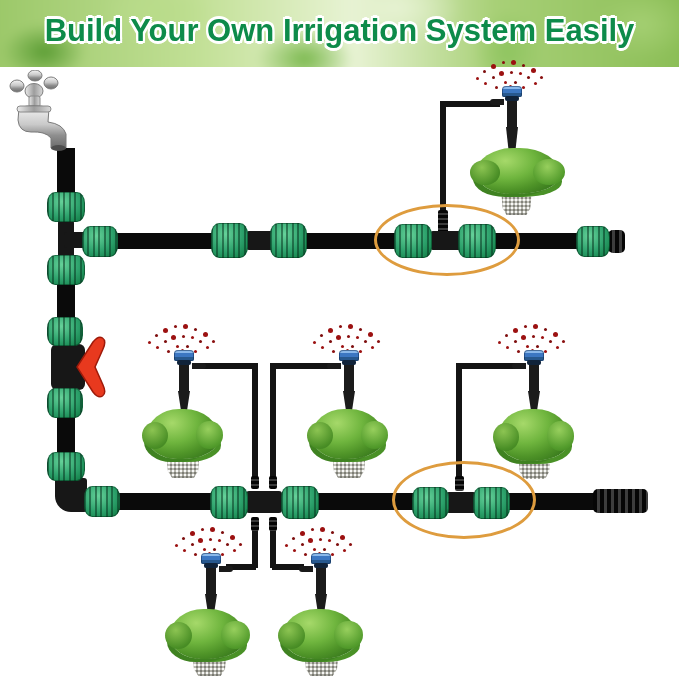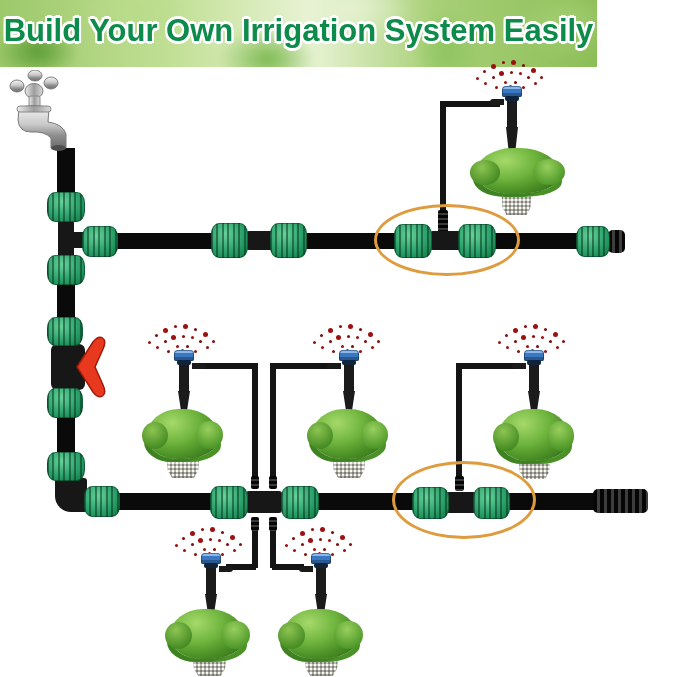--- a/index.html
+++ b/index.html
@@ -1,21 +1,21 @@
 <!DOCTYPE html>
 <html><head>
 <meta charset="utf-8">
 <style>
   html,body{margin:0;padding:0;background:#fff;}
   #canvas{position:relative;width:679px;height:677px;background:#fff;overflow:hidden;
           font-family:"Liberation Sans", sans-serif;}
   .abs{position:absolute;}
 
   
-  #header{position:absolute;left:0;top:0;width:597px;height:67px;overflow:hidden;}
+  #header{position:absolute;left:0;top:0;width:679px;height:67px;overflow:hidden;}
   #header-bg{position:absolute;left:-12px;top:-12px;right:-12px;bottom:-12px;
     background:
       radial-gradient(60px 40px at 8% 70%, #5a9c33 0%, rgba(90,156,51,0) 70%),
       radial-gradient(80px 50px at 24% 28%, #b9dc8a 0%, rgba(185,220,138,0) 70%),
       radial-gradient(70px 45px at 45% 78%, #7ab84d 0%, rgba(122,184,77,0) 70%),
       radial-gradient(95px 55px at 58% 22%, #e6f2d2 0%, rgba(230,242,210,0) 70%),
       radial-gradient(50px 60px at 74% 70%, #8ec45f 0%, rgba(142,196,95,0) 70%),
       radial-gradient(70px 50px at 93% 40%, #a4cf72 0%, rgba(164,207,114,0) 70%),
       linear-gradient(90deg,#9ac767,#c2e096 30%,#e8f3d4 52%,#a8d077 72%,#8abd55);
     filter:blur(5px);}

